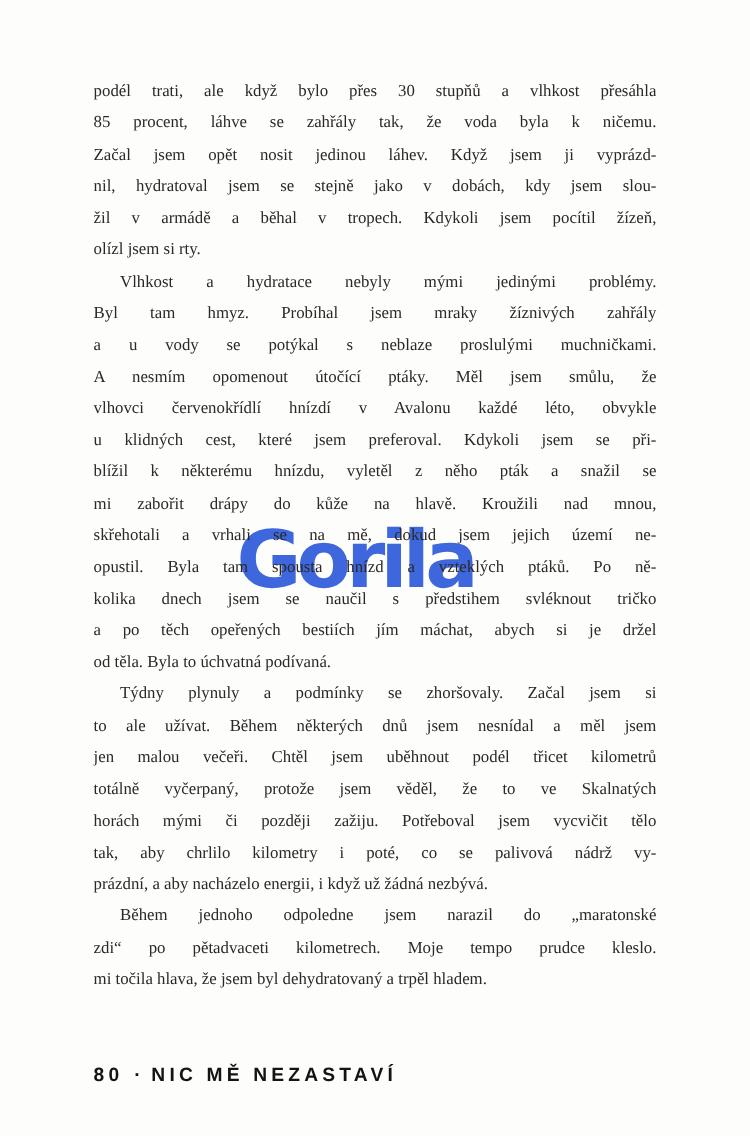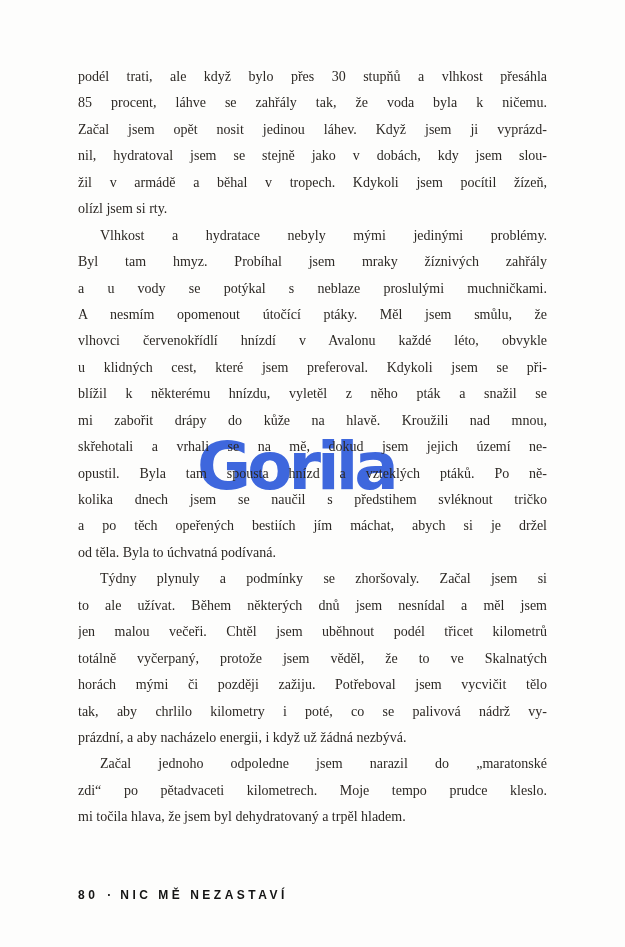--- a/index.html
+++ b/index.html
@@ -51,21 +51,21 @@
   .line { white-space: normal; }
   .line.last { text-align-last: left; }
   .line.first-indent { text-indent: 22px; }
   .footer {
     position: absolute;
     left: 78px;
     top: 888px;
     z-index: 1;
     font-family: "Liberation Sans", sans-serif;
     font-weight: bold;
-    font-size: 12px;
+    font-size: 16px;
     letter-spacing: 3.5px;
     color: #141414;
     display: flex;
     align-items: baseline;
   }
   .footer .sep {
     margin: 0 9px;
     letter-spacing: 0;
   }
 </style>
@@ -103,21 +103,21 @@
       <div class="paragraph">
         <div class="line first-indent">Týdny plynuly a podmínky se zhoršovaly. Začal jsem si</div>
         <div class="line">to ale užívat. Během některých dnů jsem nesnídal a měl jsem</div>
         <div class="line">jen malou večeři. Chtěl jsem uběhnout podél třicet kilometrů</div>
         <div class="line">totálně vyčerpaný, protože jsem věděl, že to ve Skalnatých</div>
         <div class="line">horách mými či později zažiju. Potřeboval jsem vycvičit tělo</div>
         <div class="line">tak, aby chrlilo kilometry i poté, co se palivová nádrž vy-</div>
         <div class="line last">prázdní, a aby nacházelo energii, i když už žádná nezbývá.</div>
       </div>
       <div class="paragraph">
-        <div class="line first-indent">Začal jednoho odpoledne jsem narazil do „maratonské</div>
+        <div class="line first-indent">Během jednoho odpoledne jsem narazil do „maratonské</div>
         <div class="line">zdi“ po pětadvaceti kilometrech. Moje tempo prudce kleslo.</div>
         <div class="line last">mi točila hlava, že jsem byl dehydratovaný a trpěl hladem.</div>
       </div>
     </div>
 
   <div class="footer">
     <span>80</span>
     <span class="sep">·</span>
     <span>NIC MĚ NEZASTAVÍ</span>
   </div>

